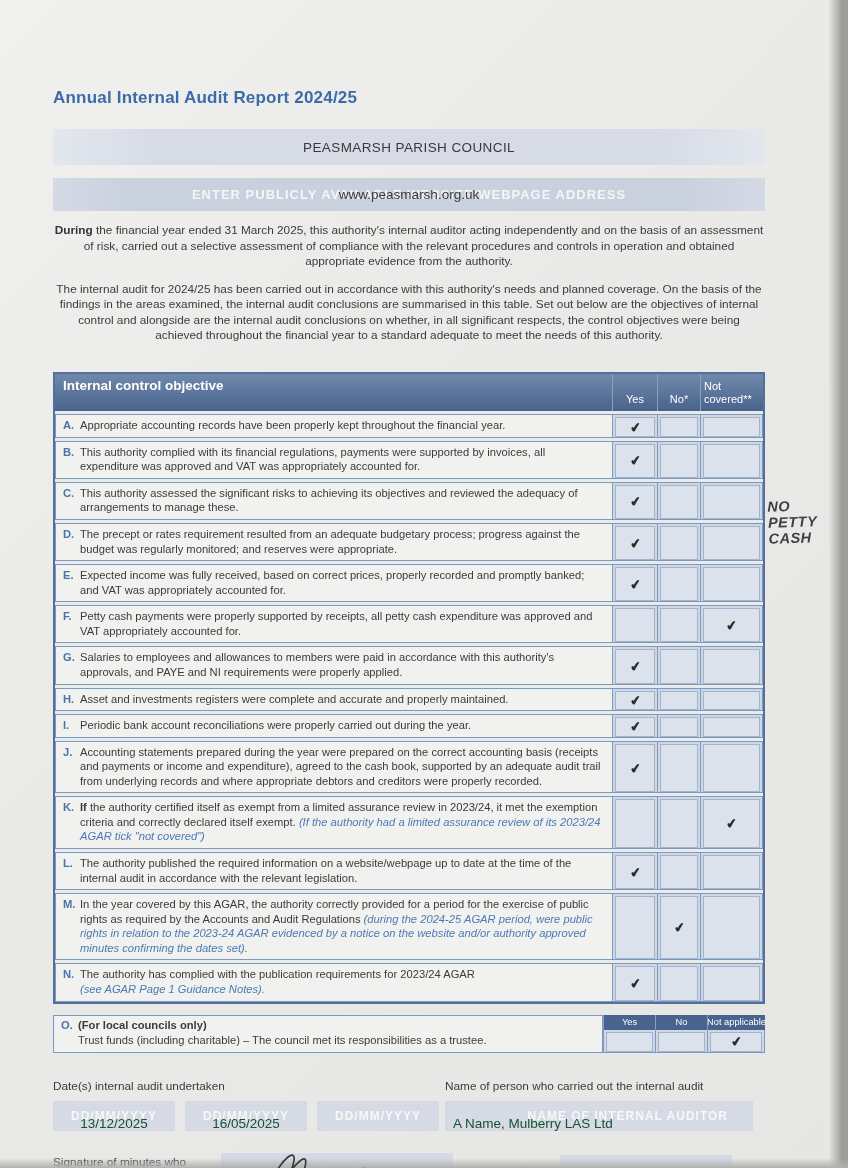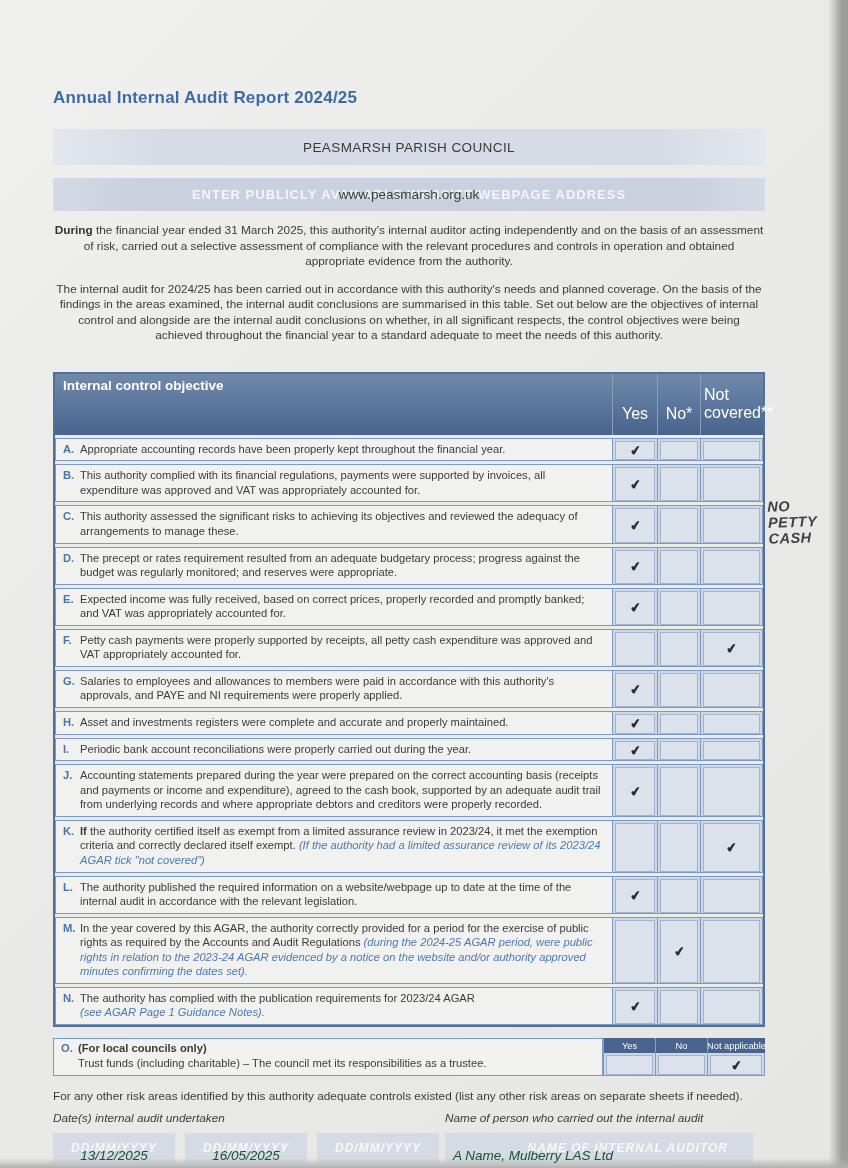--- a/index.html
+++ b/index.html
@@ -16,21 +16,21 @@
   .watermark{position:absolute;left:0;top:0;width:100%;height:100%;display:flex;align-items:center;justify-content:center;color:rgba(255,255,255,0.8);font-weight:bold;font-size:13px;letter-spacing:1px;white-space:nowrap;overflow:hidden;}
   .band-value{position:relative;font-size:13.5px;color:#3a3a3a;z-index:2;}
 
   .para{margin-top:12px;font-size:11.8px;line-height:1.32;color:#3b3b3b;text-align:center;}
   .para b{color:#333;}
 
   
   .audit-table{margin-top:28px;border:2px solid #537198;background:#e9ebe9;}
   .t-head{display:grid;grid-template-columns:557px 45px 43px 63px;background:linear-gradient(to bottom,#7089ab,#48638d);color:#fff;}
   .t-head .obj{font-size:13.5px;font-weight:bold;padding:4px 8px 12px 8px;}
-  .t-head .col{font-size:16px;display:flex;align-items:flex-end;padding:12px 3px;border-left:1px solid #8ba0bd;}
+  .t-head .col{font-size:11px;display:flex;align-items:flex-end;padding:6px 3px;border-left:1px solid #8ba0bd;}
   .t-head .col.c-yes,.t-head .col.c-no{justify-content:center;}
   .t-head .col.c-nc{line-height:1.15;}
   .t-row{display:grid;grid-template-columns:557px 45px 43px 63px;margin-top:3px;border-top:1px solid #7b99c2;border-bottom:1px solid #7b99c2;}
   .t-text{position:relative;background:#f1f2ef;border-left:1px solid #7b99c2;padding:3px 8px 4px 24px;font-size:11.2px;line-height:1.3;}
   .t-text .letter{position:absolute;left:7px;font-weight:bold;color:#4a74a8;}
   .t-text .it{font-style:italic;color:#4a7ab5;}
   .t-check{background:#cfd7e3;border-left:1px solid #7b99c2;padding:2px;}
   .t-check:last-child{border-right:1px solid #7b99c2;}
   .t-check-inner{height:100%;min-height:14px;background:#dce2eb;border:1px solid #a2b4cd;display:flex;align-items:center;justify-content:center;}
   .tick{font-size:13px;font-weight:bold;color:#2d2d2d;transform:rotate(-8deg);}
@@ -38,21 +38,21 @@
   
   .o-block{display:grid;grid-template-columns:550px 52px 52px 58px;grid-template-rows:15px auto;margin-top:11px;}
   .o-head{background:#48638d;color:#fff;font-size:9.3px;display:flex;align-items:center;justify-content:center;border-left:1px solid #8ba0bd;white-space:nowrap;overflow:hidden;}
   .o-text{grid-row:1 / span 2;position:relative;background:#f1f2ef;border:1px solid #7b99c2;padding:2px 8px 4px 24px;font-size:11.2px;line-height:1.35;}
   .o-text .letter{position:absolute;left:7px;font-weight:bold;color:#4a74a8;}
   .o-check{background:#cfd7e3;border-left:1px solid #7b99c2;border-bottom:1px solid #7b99c2;padding:2px;}
   .o-check:last-child{border-right:1px solid #7b99c2;}
 
   .risk-note{margin-top:13px;font-size:11.8px;color:#3b3b3b;}
 
-  .fields{display:flex;margin-top:8px;font-style:italic;}
+  .fields{display:flex;margin-top:26px;}
   .f-left{width:392px;}
   .f-right{width:320px;}
   .f-label{font-size:11.8px;color:#3b3b3b;margin-bottom:8px;}
   .date-row{display:flex;gap:10px;}
   .fbox{position:relative;height:30px;background:#d5dae4;display:flex;align-items:flex-end;justify-content:center;}
   .fbox .watermark{font-size:12px;}
   .fbox .val{position:relative;z-index:2;font-size:13.5px;color:#14532d;}
   .date-box{width:122px;}
   .name-box{width:308px;justify-content:flex-start;padding-left:8px;box-sizing:border-box;}
   .name-box .watermark{justify-content:flex-end;padding-right:25px;box-sizing:border-box;}
@@ -309,21 +309,20 @@
       <div class="o-check">
           <div class="t-check-inner"></div>
         </div>
       <div class="o-check">
           <div class="t-check-inner">
             <span class="tick">✔</span>
           </div>
         </div>
     </div>
 
-    <div class="risk-note">For any other risk areas identified by this authority adequate controls existed (list any other risk areas on separate sheets if needed).</div>
 
     <div class="fields">
       <div class="f-left">
         <div class="f-label">Date(s) internal audit undertaken</div>
         <div class="date-row">
           <div class="fbox date-box">
             <span class="watermark">DD/MM/YYYY</span>
             <span class="val">13/12/2025</span>
           </div>
           <div class="fbox date-box">

